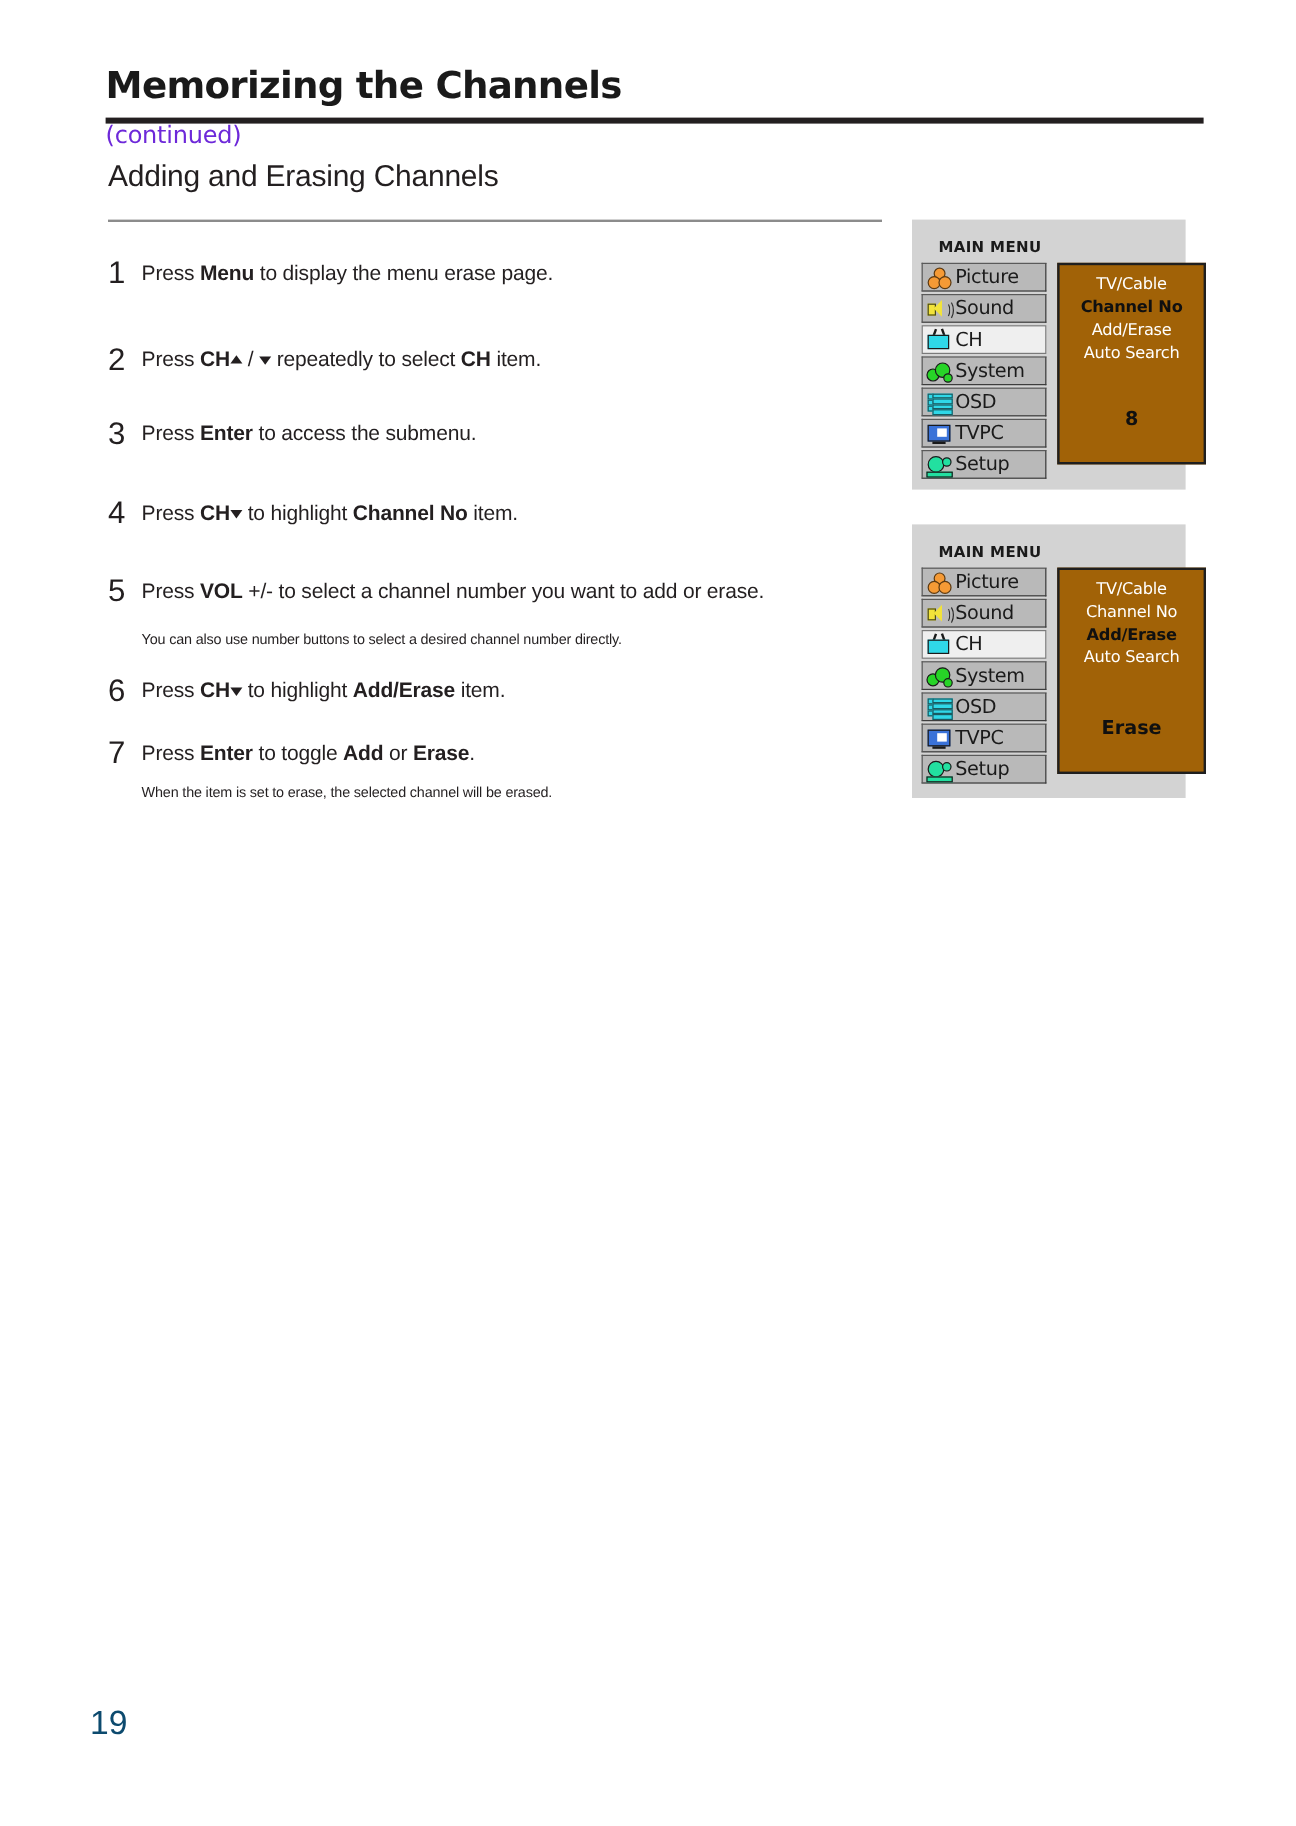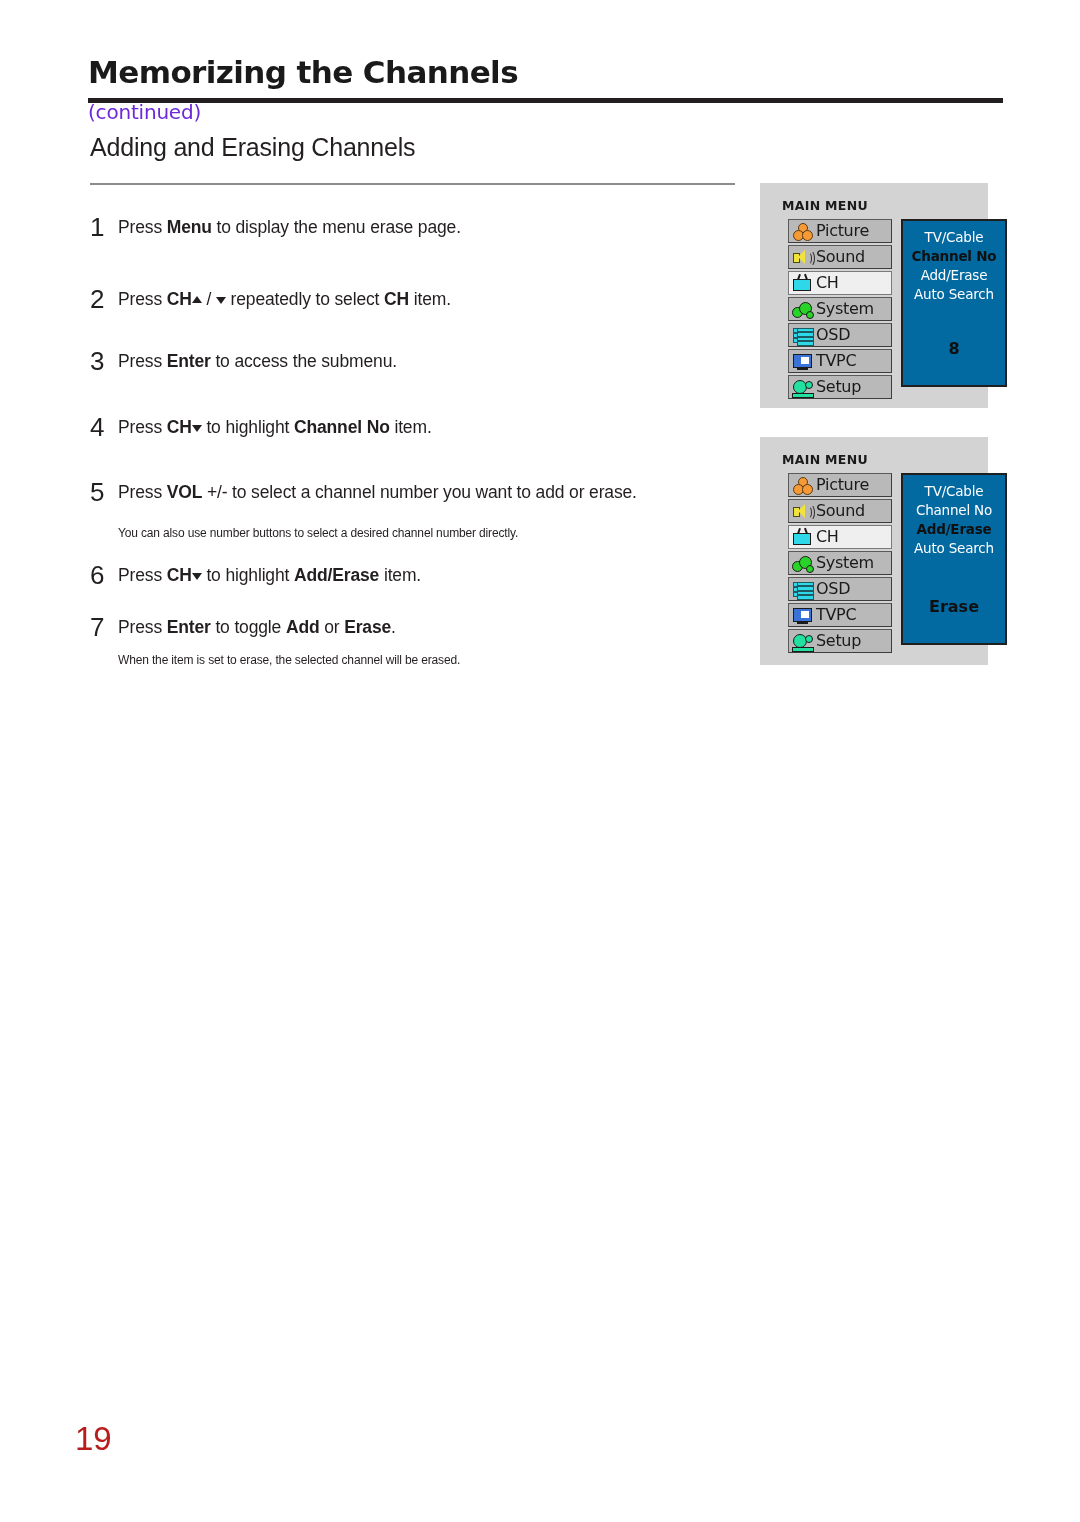--- a/index.html
+++ b/index.html
@@ -158,21 +158,21 @@
     left: 22px;
     top: 15px;
     font-family: "DejaVu Sans", sans-serif;
     font-size: 12.5px;
     font-weight: 700;
     letter-spacing: 0.3px;
     color: #1a1a1a;
   }
   .osd-inner {
     position: absolute;
-    left: 28px;
+    left: 8px;
     top: 36px;
     display: flex;
     gap: 9px;
   }
   .osd-list {
     width: 104px;
     display: flex;
     flex-direction: column;
     gap: 2px;
   }
@@ -297,22 +297,22 @@
     position: absolute; left: 13px; top: 3px; width: 6px; height: 6px;
     border-radius: 50%; background: #22e0a0; border: 1.5px solid #1a1a1a;
   }
   .ic-setup .bar {
     position: absolute; left: 0px; top: 15px; width: 20px; height: 3px;
     background: #22e0a0; border: 1px solid #1a1a1a;
   }
 
   
   .osd-panel {
-    width: 106px;
-    background: #0369a1;
+    width: 124px;
+    background: #a16207;
     border: 2px solid #1f1f1f;
     box-sizing: border-box;
     position: relative;
     display: flex;
     flex-direction: column;
     align-items: center;
     padding-top: 7px;
   }
   #osd-1 .osd-panel { height: 168px; }
   #osd-2 .osd-panel { height: 172px; }
@@ -338,22 +338,22 @@
     color: #101010;
   }
   #osd-1 .osd-panel .value { top: 118px; }
   #osd-2 .osd-panel .value { top: 122px; }
 
   
   .page-number {
     position: absolute;
     left: 75px;
     top: 1420px;
-    font-size: 33px;
-    color: #b91c1c;
+    font-size: 28px;
+    color: #0c4a6e;
     font-family: "Liberation Sans", sans-serif;
   }
 </style>
 </head>
 <body>
 
 <div class="page-header">
   <div class="title-line">
     <span class="header-title">Memorizing the Channels</span>
     <span class="header-continued">(continued)</span>

